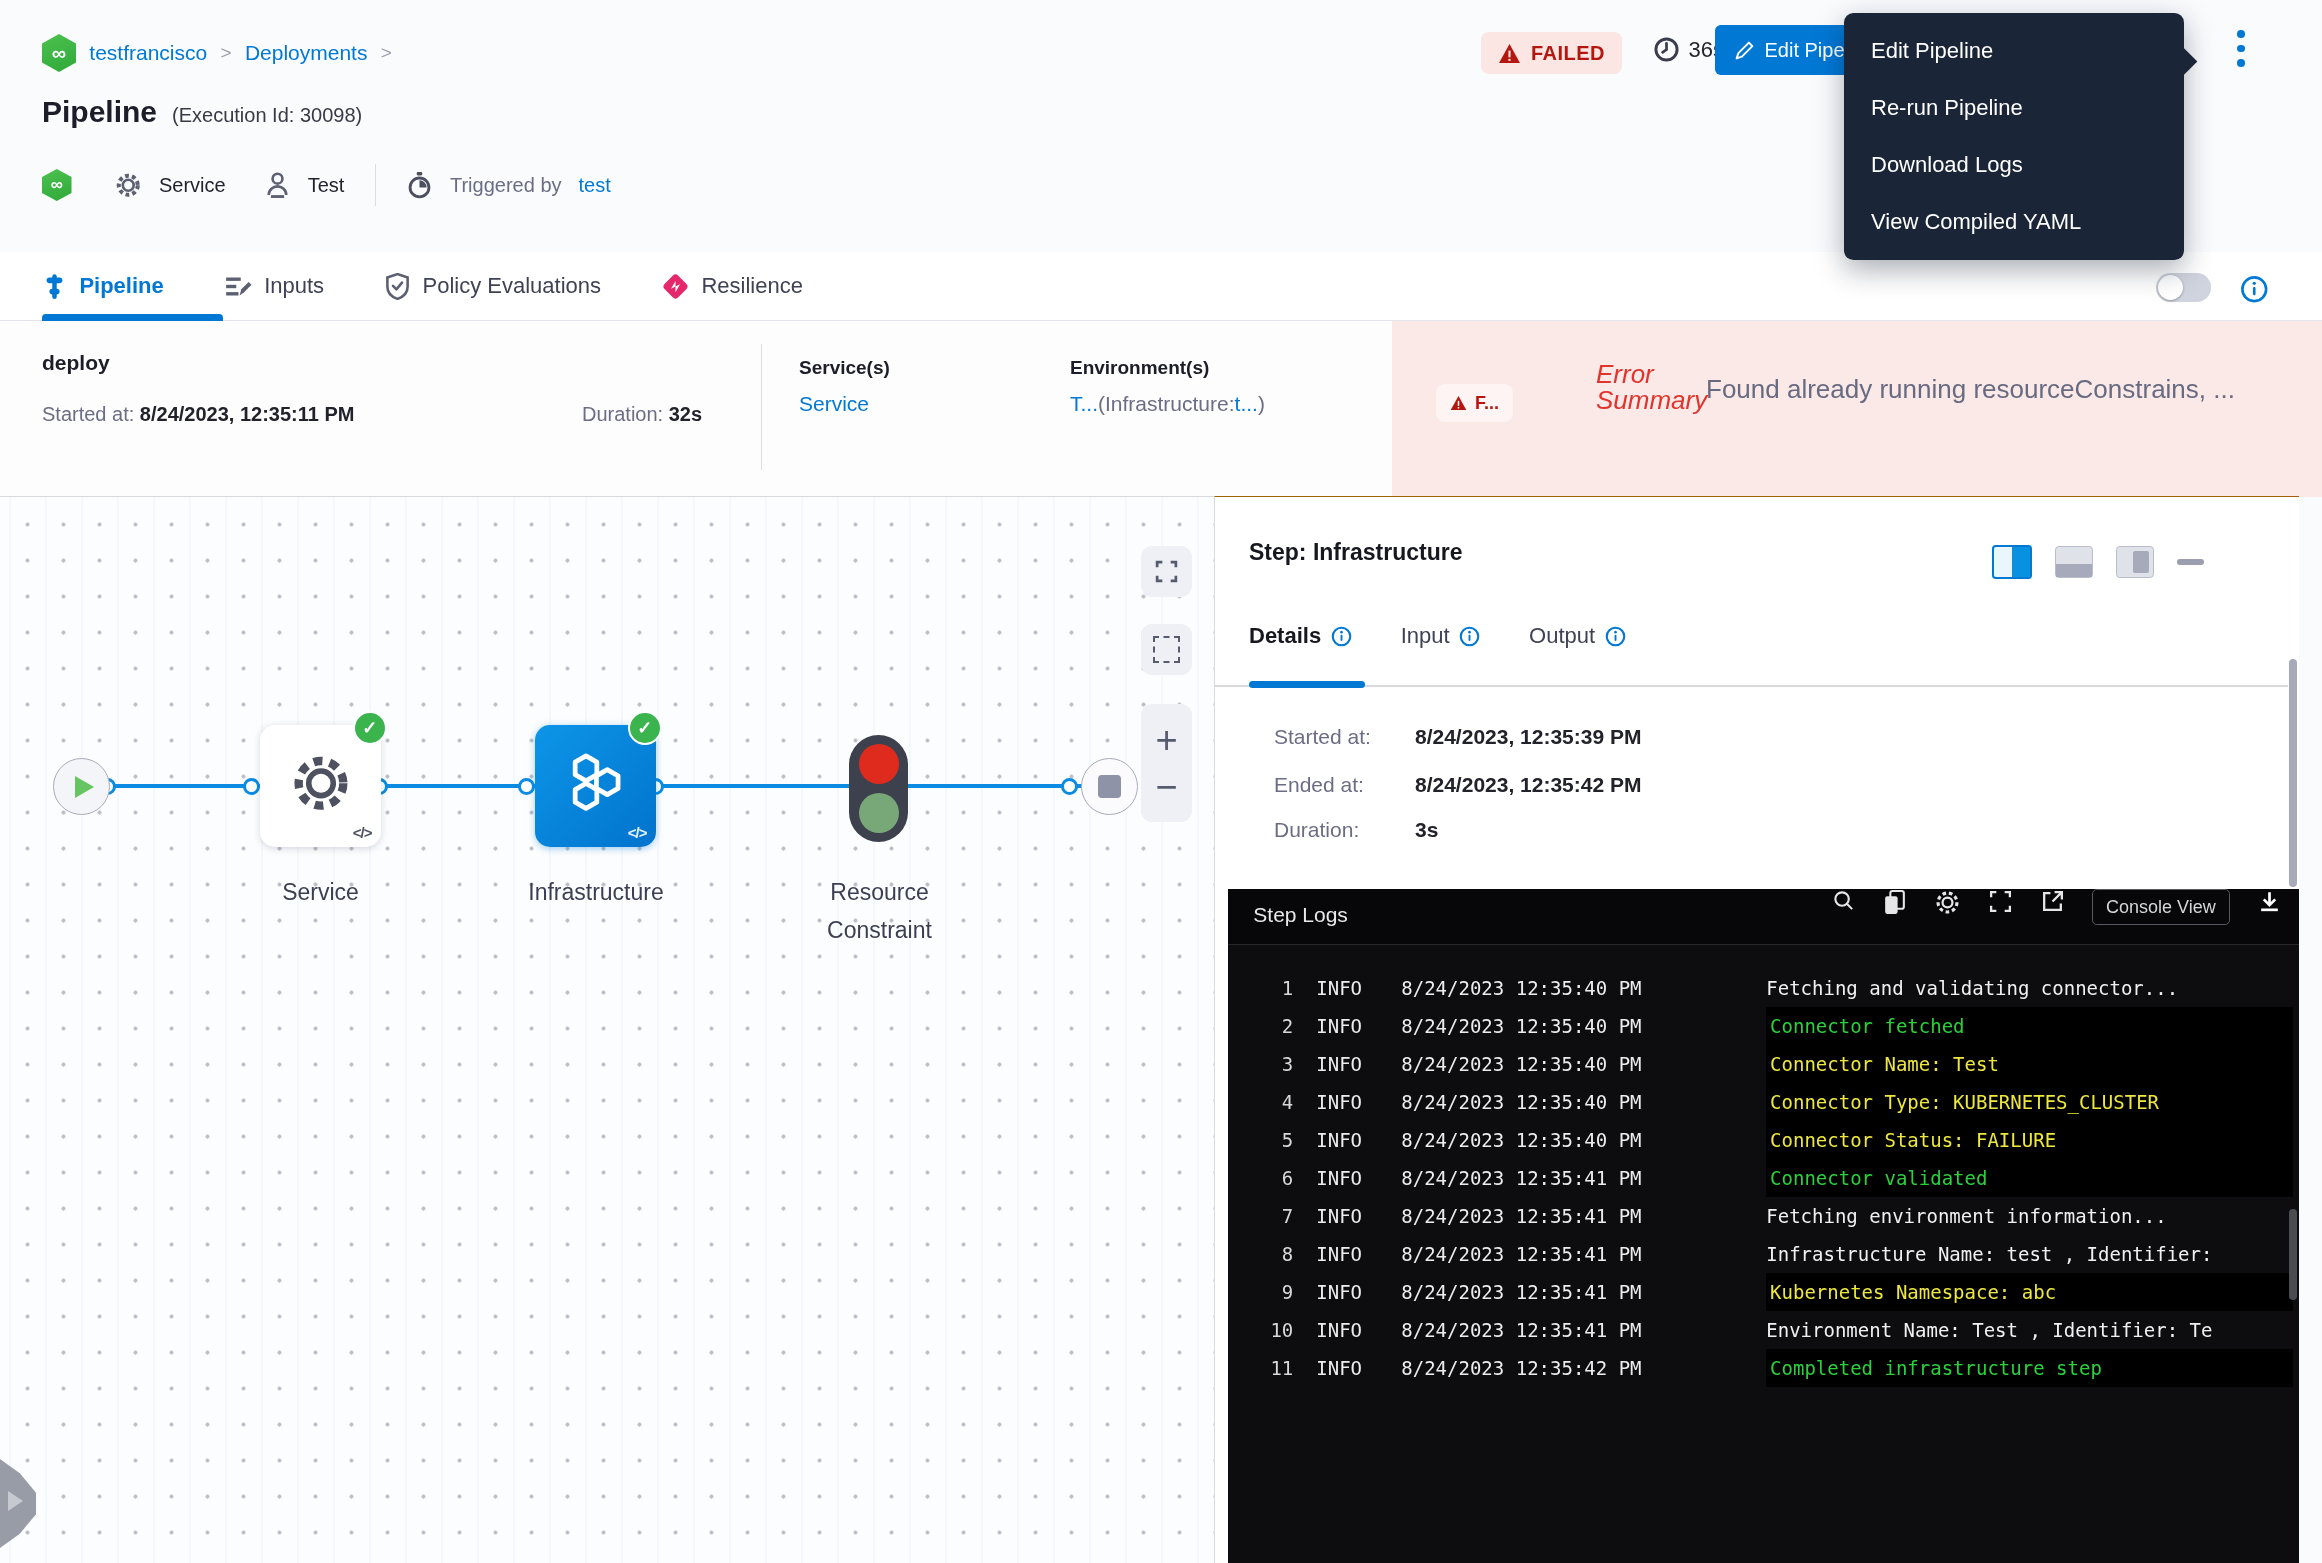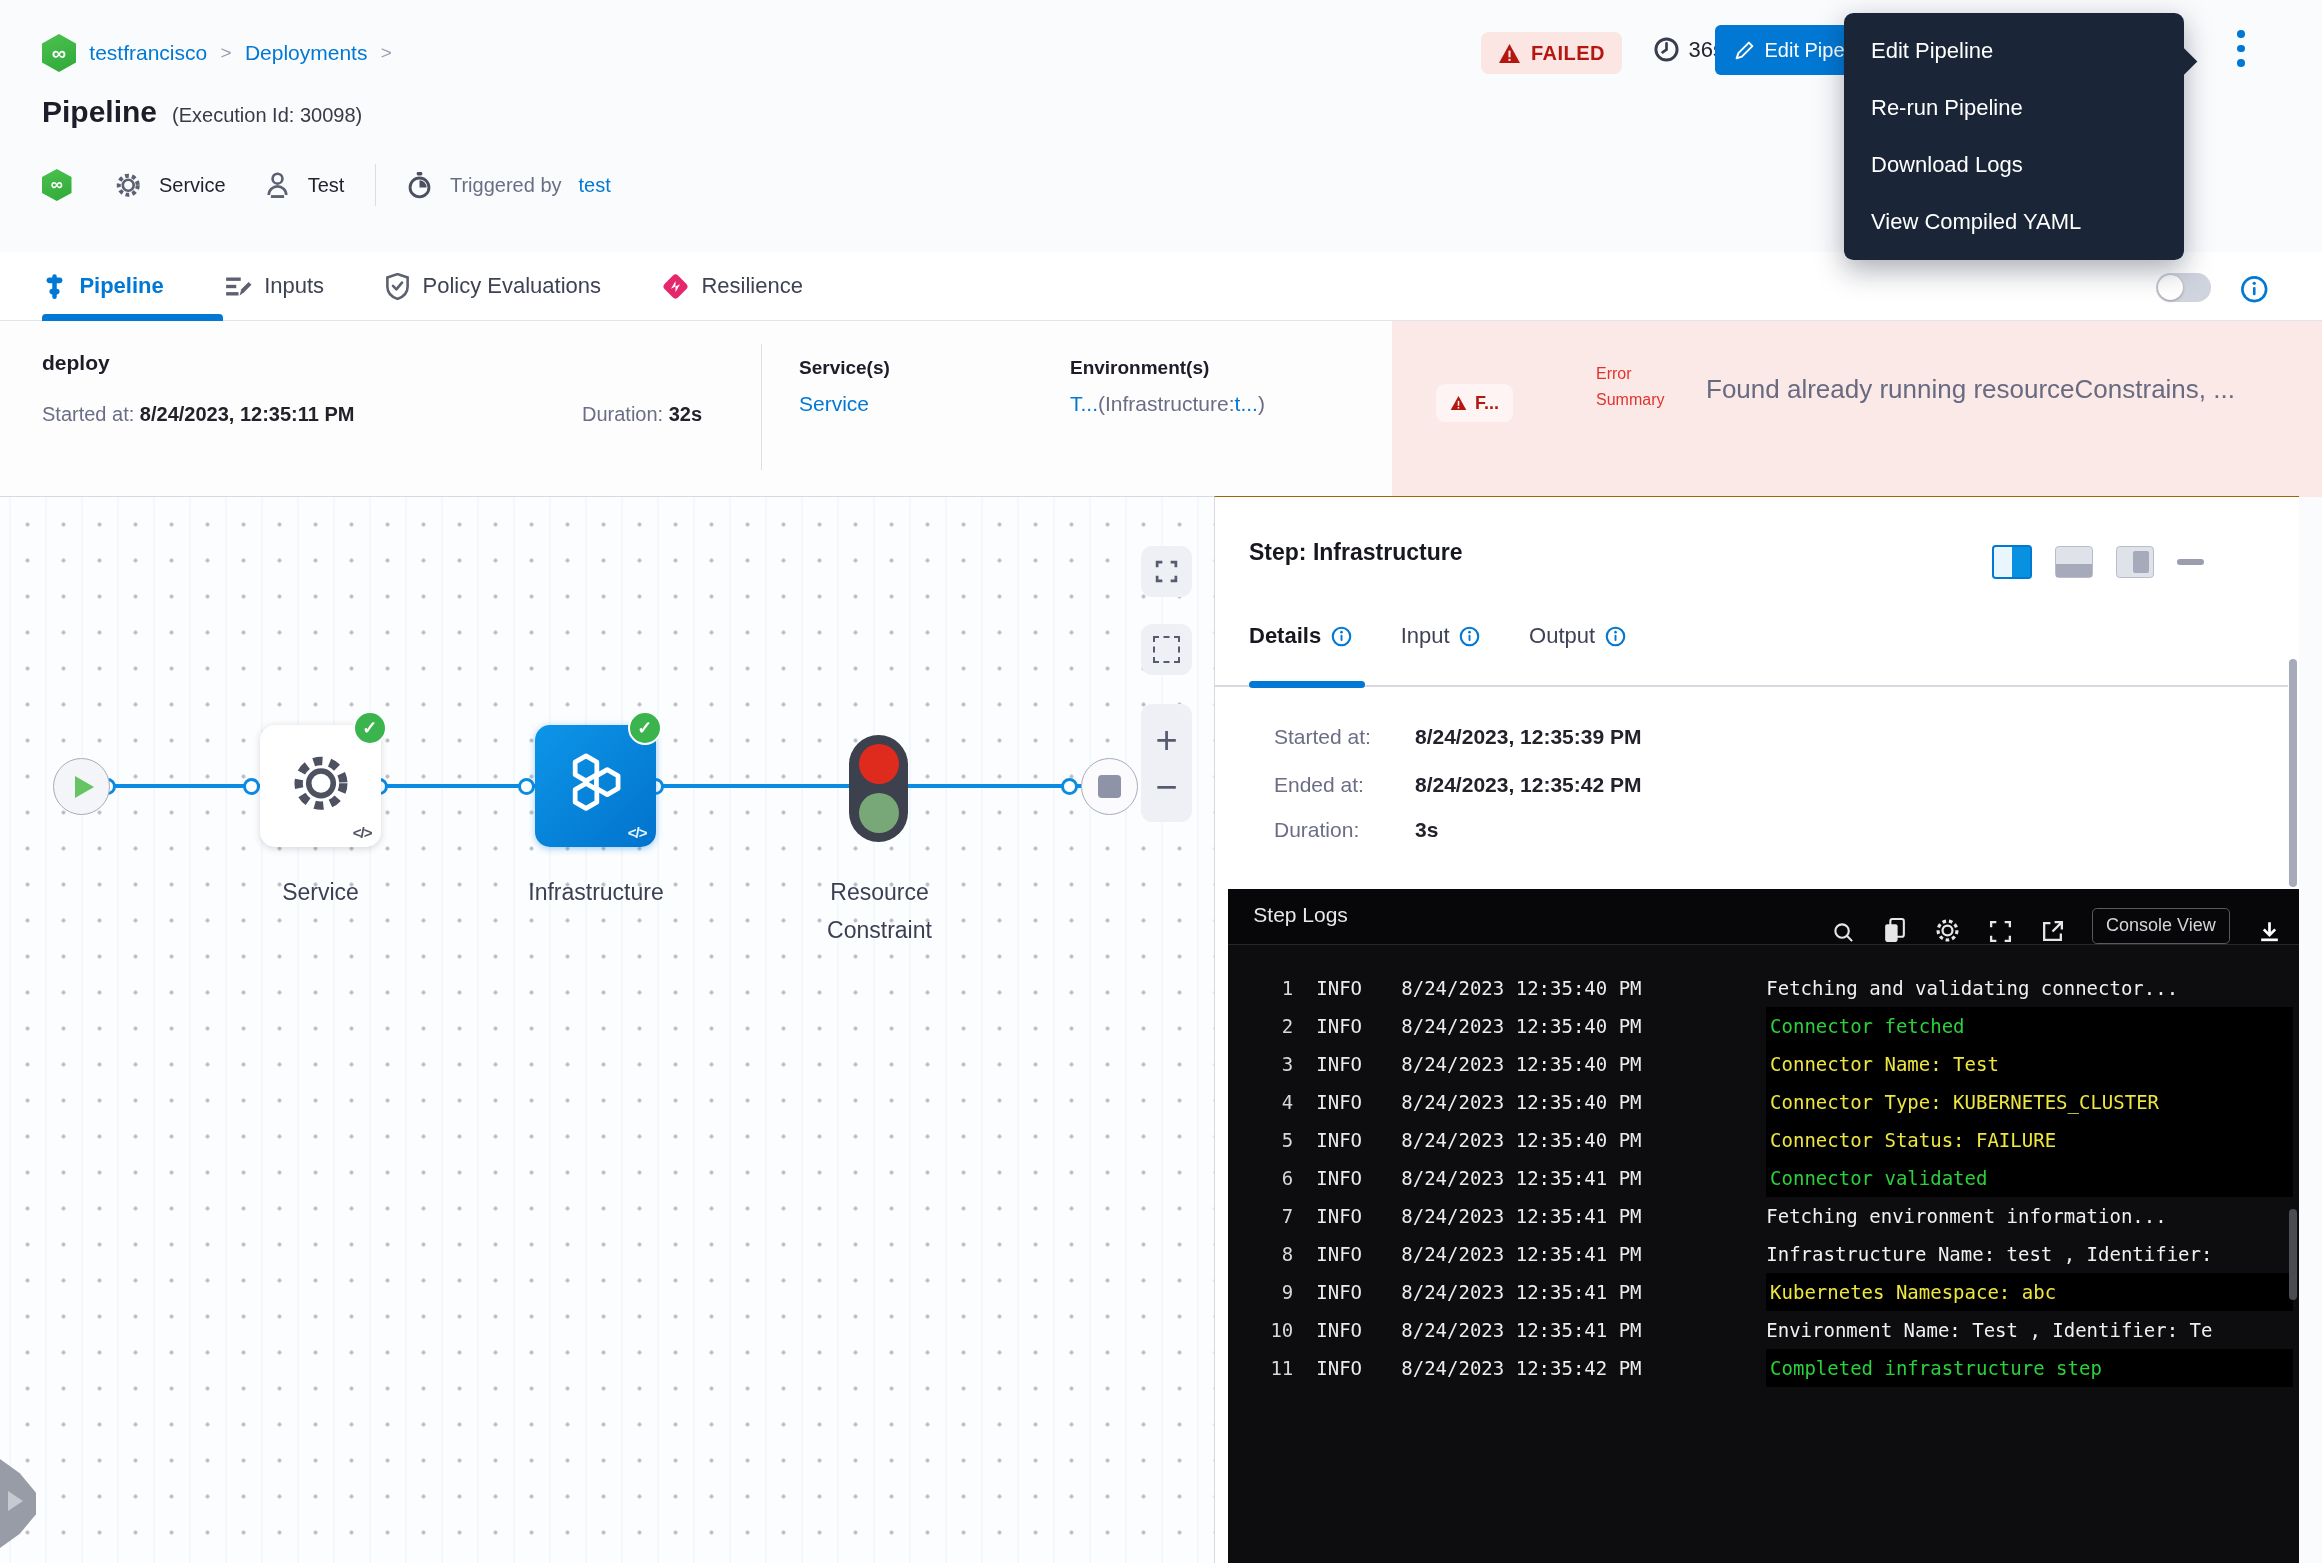--- a/index.html
+++ b/index.html
@@ -55,21 +55,21 @@
   .st-dur{position:absolute;left:582px;top:82px;}
   .st-vdiv{position:absolute;left:761px;top:23px;height:126px;width:1px;background:#dcdee5;}
   .col-h{font-size:19px;font-weight:bold;color:#1c1d28;}
   .st-svc{position:absolute;left:799px;top:36px;}
   .st-env{position:absolute;left:1070px;top:36px;}
   .st-svc a,.st-env a{color:#0278d5;text-decoration:none;font-size:21px;}
   .st-svc .val,.st-env .val{margin-top:13.3px;font-size:21px;color:#6b6d85;}
   .errzone{position:absolute;left:1392px;top:0;right:0;bottom:0;background:#fbe9e7;}
   .errbadge{position:absolute;left:44px;top:63px;background:#fdf4f3;border-radius:8.6px;padding:8.6px 14.3px;
             color:#b41710;font-weight:bold;font-size:18px;display:flex;align-items:center;gap:7.6px;}
-  .errlabel{position:absolute;left:204px;top:40px;width:114px;color:#e0342c;font-size:16px;line-height:26px;}
+  .errlabel{position:absolute;left:204px;top:40px;width:114px;color:#e0342c;font-size:26px;line-height:26px;font-style:italic;}
   .errmsg{position:absolute;left:314px;top:53px;right:19px;color:#676a80;font-size:26px;white-space:nowrap;overflow:hidden;}
   
   .canvas{position:absolute;left:0;top:496px;width:1238px;height:1067px;background-color:#fcfdfe;border-top:1px solid #d8dae0;
      background-image:linear-gradient(to right,rgba(120,190,230,.14) 1px,transparent 1px),
                       radial-gradient(circle,#b9bcc7 1.6px,transparent 1.7px);
      background-size:36px 36px,36px 36px;background-position:9.5px 9.5px,9.5px 9.5px;}
   .cbtn{position:absolute;left:1141px;width:51px;background:#eef0f5;border-radius:11.4px;display:flex;
         flex-direction:column;align-items:center;justify-content:center;color:#565b6e;cursor:pointer;}
   .flowline{position:absolute;left:82px;top:287px;width:1028px;height:3.8px;background:#0b8ce2;}
   .port{position:absolute;top:281px;width:11.4px;height:11.4px;border-radius:50%;background:#fff;border:3.8px solid #0b8ce2;}
@@ -112,21 +112,21 @@
   .ptab.active{font-weight:bold;color:#16171f;}
   .ptab-border{position:absolute;left:0;top:188px;width:1073px;height:1.9px;background:#d8dae0;}
   .ptab-underline{position:absolute;left:34px;top:184px;width:116px;height:6.7px;border-radius:3.8px;background:#0278d5;}
   .drow{position:absolute;left:59px;font-size:21px;color:#6b6d85;}
   .drow b{position:absolute;left:141px;width:571px;color:#22222a;font-weight:bold;white-space:nowrap;}
   .pscroll{position:absolute;right:1.9px;top:162px;width:8.6px;height:228px;border-radius:4.8px;background:#a7abb9;}
   
   .logpanel{position:absolute;left:13.3px;right:0;top:392px;bottom:0;background:#0d0d10;}
   .loghead{position:absolute;left:0;right:0;top:0;height:55px;background:#070709;border-bottom:1.9px solid #27272b;}
   .loghead .lt{position:absolute;left:25px;top:14.3px;font-size:21px;color:#e8e8ea;}
-  .logtools{position:absolute;right:17px;top:0;height:55px;display:flex;align-items:flex-end;gap:27px;}
+  .logtools{position:absolute;right:17px;top:0;height:55px;display:flex;align-items:flex-start;gap:27px;}
   .btn-console{border:1.9px solid #585a63;border-radius:4.8px;padding:6.7px 13.3px;font-size:18px;color:#d5d6da;cursor:pointer;white-space:nowrap;}
   .logbody{position:absolute;left:0;right:0;top:57px;bottom:0;font-family:"DejaVu Sans Mono",monospace;font-size:19px;}
   .log-line{position:absolute;left:0;right:0;height:38px;line-height:38px;white-space:nowrap;}
   .ln{position:absolute;left:19px;width:46px;text-align:right;color:#d8d8d8;}
   .lv{position:absolute;left:88px;color:#ececec;}
   .lt2{position:absolute;left:173px;color:#ececec;}
   .lm{position:absolute;left:538px;right:5.7px;overflow:hidden;}
   .c-white{color:#f0f0f0;}
   .c-green{color:#2ad13c;background:#000;padding:0 3.8px;}
   .c-yellow{color:#ede73f;background:#000;padding:0 3.8px;}

